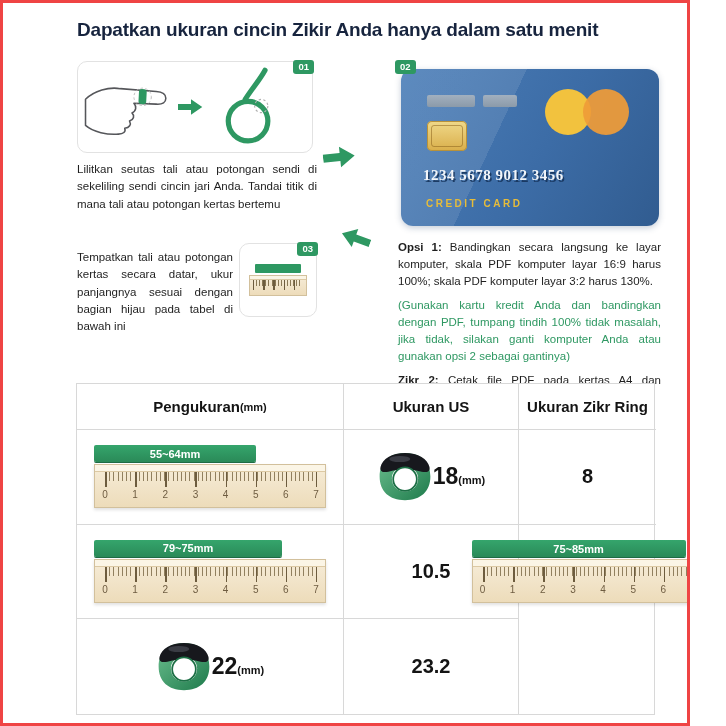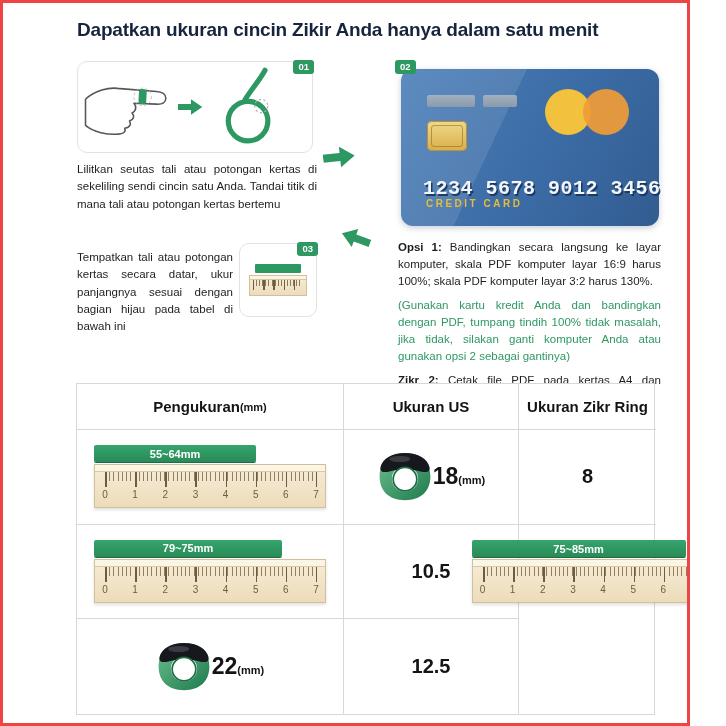--- a/index.html
+++ b/index.html
@@ -37,22 +37,22 @@
          background:linear-gradient(115deg,rgba(255,255,255,.10) 0 38%,rgba(255,255,255,0) 38%)}
   .stripe{position:absolute;top:26px;height:12px;border-radius:2px;
           background:linear-gradient(#a2b0bf,#8b9aa9)}
   .s1{left:26px;width:48px}.s2{left:82px;width:34px}
   .chip{position:absolute;left:26px;top:52px;width:40px;height:30px;border-radius:5px;
         background:linear-gradient(#f0d98a,#d9ae4a);box-shadow:inset 0 0 0 1px #b8923a}
   .chip::before{content:"";position:absolute;inset:4px;border:1px solid rgba(140,100,30,.55);border-radius:3px}
   .circle{position:absolute;width:46px;height:46px;border-radius:50%;top:20px}
   .c1{right:68px;background:#f2c23e}
   .c2{right:30px;background:#ef9c38;opacity:.93}
-  .card-number{position:absolute;left:22px;top:108px;width:220px;font-family:Liberation Mono, monospace;
-               font-size:20px;font-weight:bold;color:#f2f5f9;letter-spacing:.5px;white-space:nowrap;
+  .card-number{position:absolute;left:22px;top:98px;width:220px;font-family:Liberation Serif, serif;
+               font-size:15px;font-weight:bold;color:#f2f5f9;letter-spacing:.5px;white-space:nowrap;
                text-shadow:1.5px 2px 0 rgba(22,52,92,.9)}
   .card-label{position:absolute;left:25px;top:129px;font-size:10px;font-weight:bold;
               color:#e6bc3a;letter-spacing:2.5px}
 
   
   .step3-box{left:236px;top:240px;width:78px;height:74px;display:flex;flex-direction:column;
              align-items:center;justify-content:center;gap:2px}
   .mini-banner{width:46px;height:9px;background:#2e9862;border-radius:1px}
   .mini-ruler{position:relative;width:58px;height:21px;background:linear-gradient(#f6ecd8,#eddcba);
               border:1px solid #d2c09c}
@@ -137,21 +137,21 @@
     <svg class="arrow1" viewBox="0 0 30 20">
       <polygon points="0,6.5 15,6.5 15,1 28,10 15,19 15,13.5 0,13.5" fill="#2e9862"></polygon>
     </svg>
     <svg class="loop" viewBox="0 0 70 84">
       <path d="M52 4 C 46 15 37 25 31 35" stroke="#2e9862" stroke-width="5.5" fill="none" stroke-linecap="round"></path>
       <circle cx="34" cy="58" r="21" stroke="#2e9862" stroke-width="5.5" fill="none"></circle>
       <circle cx="48" cy="42" r="7" fill="none" stroke="#b0b0b0" stroke-width="1.2" stroke-dasharray="2.5 2.5"></circle>
     </svg>
     <span class="badge b-tr">01</span>
   </div>
-  <p class="para step1-text">Lilitkan seutas tali atau potongan kertas di sekeliling sendi cincin satu Anda. Tandai titik di mana tali atau potongan kertas bertemu</p>
+  <p class="para step1-text">Lilitkan seutas tali atau potongan sendi di sekeliling sendi cincin jari Anda. Tandai titik di mana tali atau potongan kertas bertemu</p>
 
   <svg class="arrow-to-card" viewBox="0 0 30 20">
     <polygon points="0,6.5 15,6.5 15,1 28,10 15,19 15,13.5 0,13.5" fill="#2e9862"></polygon>
   </svg>
 
   <span class="badge badge02">02</span>
   <div class="card">
     <div class="sheen"></div>
     <div class="stripe s1"></div>
     <div class="stripe s2"></div>
@@ -275,16 +275,16 @@
     </div>
     <div class="cell">
       <div class="ring-cell-inner">
         <svg class="ring-svg" viewBox="0 0 64 60">
             <use href="#zikr-ring"></use>
           </svg>
         <div class="ring-size"><span class="num">22</span><span class="unit">(mm)</span></div>
       </div>
     </div>
     <div class="cell">
-        <span class="us-num">12.5</span>
+        <span class="us-num">23.2</span>
       </div>
   </div>
 </div>
 
 </body></html>

